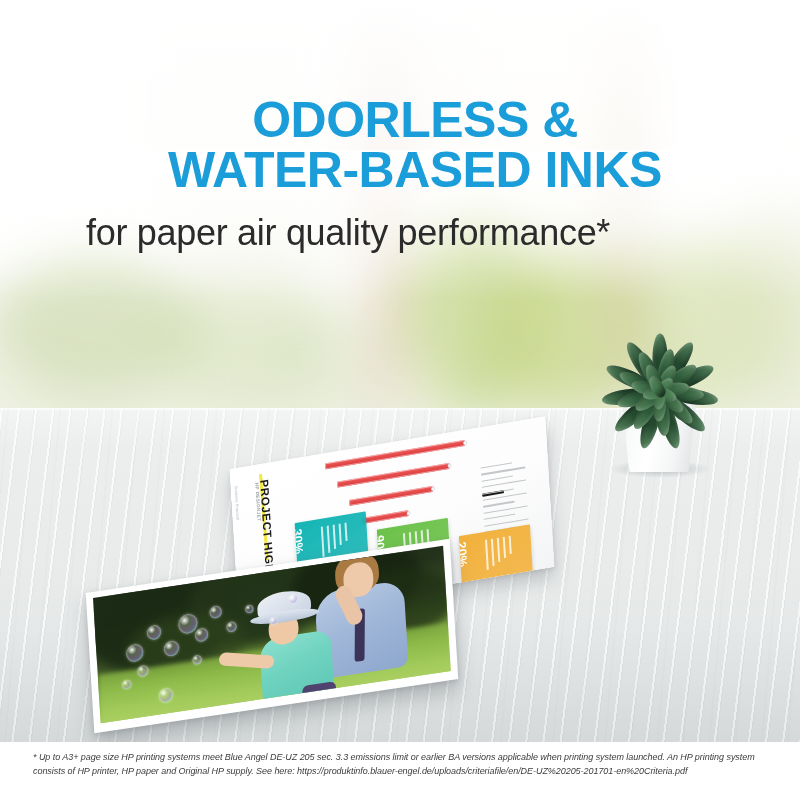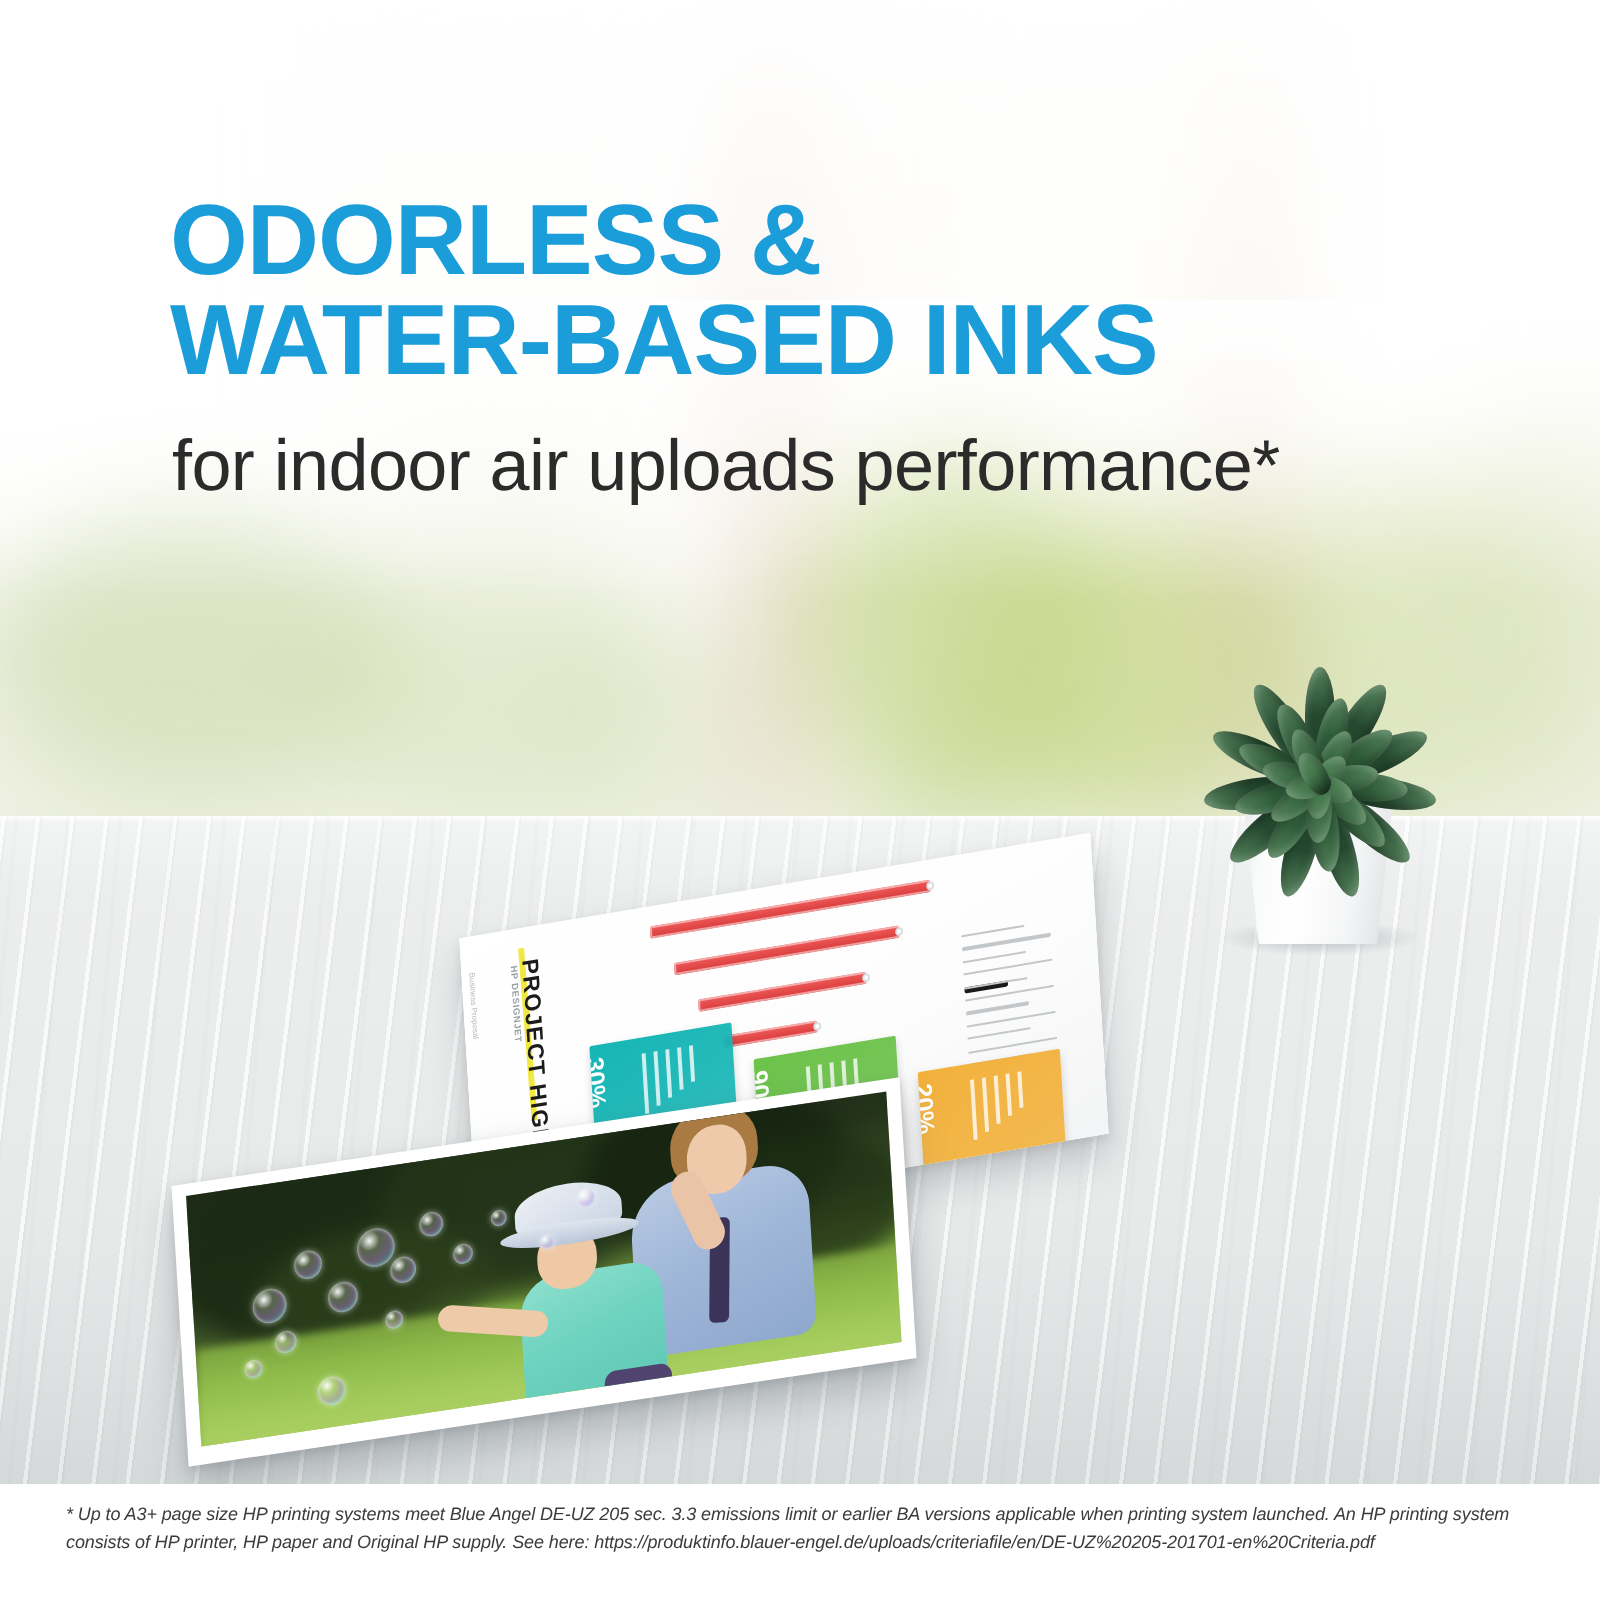--- a/index.html
+++ b/index.html
@@ -156,21 +156,21 @@
   .b-arm { position:absolute; left:-28px; top:56px; width:56px; height:13px; border-radius:7px; background:#eecaa8; transform:rotate(12deg); }
   .b-short { position:absolute; left:54px; top:96px; width:34px; height:22px; border-radius:6px; background:#50436f; }
   .bub { position:absolute; border-radius:50%;
     background:radial-gradient(circle at 34% 30%, rgba(255,255,255,.95) 0%, rgba(255,255,255,.22) 28%, rgba(190,140,230,.42) 55%, rgba(110,190,230,.5) 78%, rgba(255,255,255,.75) 100%);
     box-shadow:0 0 2px rgba(255,255,255,.75) inset, 0 0 3px rgba(255,255,255,.5); }
 
   
   .headline {
     position:absolute; left:85px; top:96px; width:660px;
     color:#1a9dd9; font-size:50px; font-weight:bold; line-height:.99;
-    letter-spacing:-0.5px; white-space:pre-line;
+    letter-spacing:-0.5px; white-space:pre-line;text-align:center;
   }
   .subhead {
     position:absolute; left:86px; top:214px; width:680px;
     color:#2b2b2b; font-size:36px; font-weight:normal; line-height:1.05;
     letter-spacing:-0.3px;
   }
 
   
   .footer {
     position:absolute; left:0; top:742px; width:800px; height:58px;
@@ -350,19 +350,19 @@
             <div class="bub" style="left: 196px; top: 26px; width: 9px; height: 9px;"></div>
             <div class="bub" style="left: 176px; top: 46px; width: 7px; height: 7px;"></div>
             <div class="bub" style="left: 24px; top: 86px; width: 9px; height: 9px;"></div>
           </div>
       </div>
     </div>
   </div>
 
   <div class="headline">ODORLESS &amp;
 WATER-BASED INKS</div>
-  <div class="subhead">for indoor air uploads performance*</div>
+  <div class="subhead">for paper air quality performance*</div>
 
   <div class="footer">
     <p>* Up to A3+ page size HP printing systems meet Blue Angel DE-UZ 205 sec. 3.3 emissions limit or earlier BA versions applicable when printing system launched. An HP printing system consists of HP printer, HP paper and Original HP supply. See here: https://produktinfo.blauer-engel.de/uploads/criteriafile/en/DE-UZ%20205-201701-en%20Criteria.pdf</p>
   </div>
 
 </div>
 
 </body></html>

